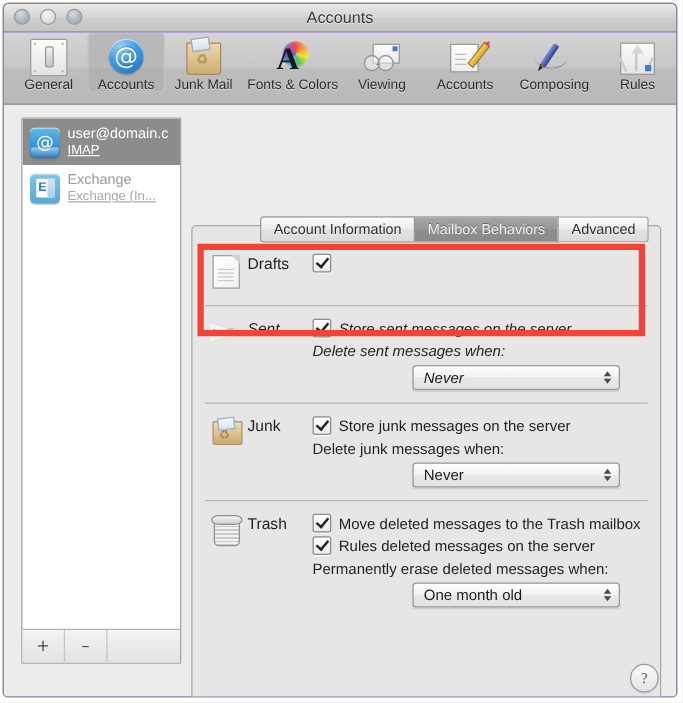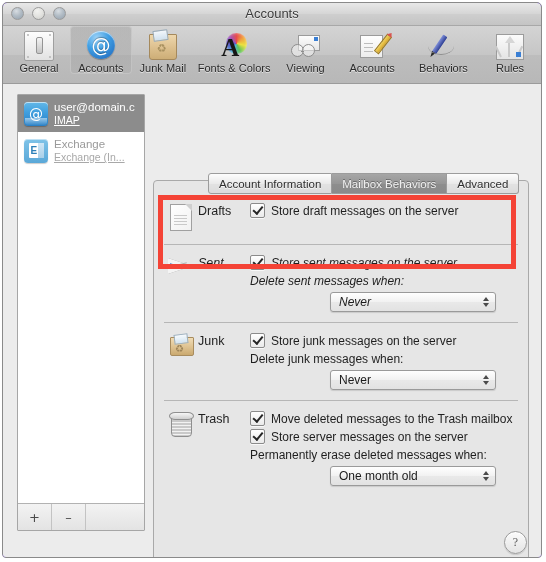--- a/index.html
+++ b/index.html
@@ -582,21 +582,21 @@
       <div class="tb-label">Accounts</div>
     </div>
 
     <div class="tb-item" style="width:76px">
       <div class="tb-icon">
         <div class="ic-signatures">
             <span class="pen"></span>
             <span class="sw"></span>
           </div>
       </div>
-      <div class="tb-label">Behaviors</div>
+      <div class="tb-label">Composing</div>
     </div>
 
     <div class="tb-item">
       <div class="tb-icon">
         <div class="ic-rules">
           <span class="arw a1"></span>
             <span class="arw a2"></span>
             <span class="arw a3"></span>
           <span class="up"></span>
             <span class="dot"></span>
@@ -649,21 +649,20 @@
                 <span class="l l1"></span>
                 <span class="l l2"></span>
                 <span class="l l3"></span>
                 <span class="l l4"></span>
               </div>
           </div>
           <div class="mb-title">Drafts</div>
           <div class="mb-body">
             <div class="checkrow">
               <span class="chk on"></span>
-              <span class="chk-label">Store draft messages on the server</span>
             </div>
           </div>
         </div>
       </div>
       <div class="divider" style="margin:0 10px;"></div>
 
       <div class="mb-section" style="padding:10px 14px 10px 10px;font-style:italic;">
         <div class="mb-row">
           <div class="mb-icon">
             <div class="i-sent">
@@ -728,21 +727,21 @@
               </div>
           </div>
           <div class="mb-title">Trash</div>
           <div class="mb-body">
             <div class="checkrow">
               <span class="chk on"></span>
               <span class="chk-label">Move deleted messages to the Trash mailbox</span>
             </div>
             <div class="checkrow">
               <span class="chk on"></span>
-              <span class="chk-label">Store server messages on the server</span>
+              <span class="chk-label">Rules deleted messages on the server</span>
             </div>
             <div class="sub-label">Permanently erase deleted messages when:</div>
             <div class="popup-wrap">
               <span class="popup-indent"></span>
               <div class="popup">
                 <span class="popup-value">One month old</span>
                 <span class="popup-arrows"></span>
               </div>
             </div>
           </div>

